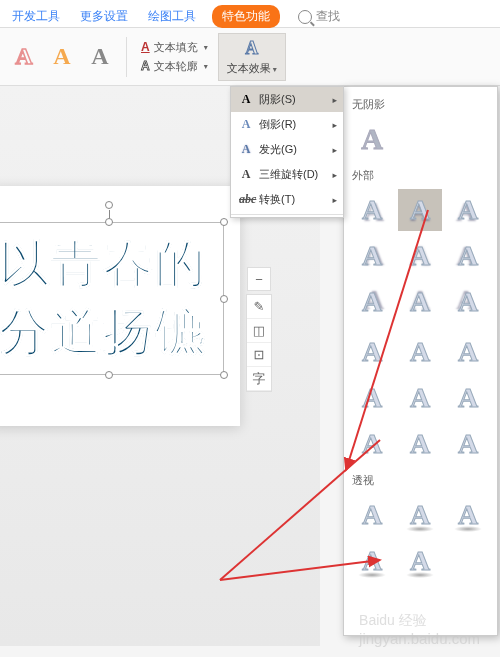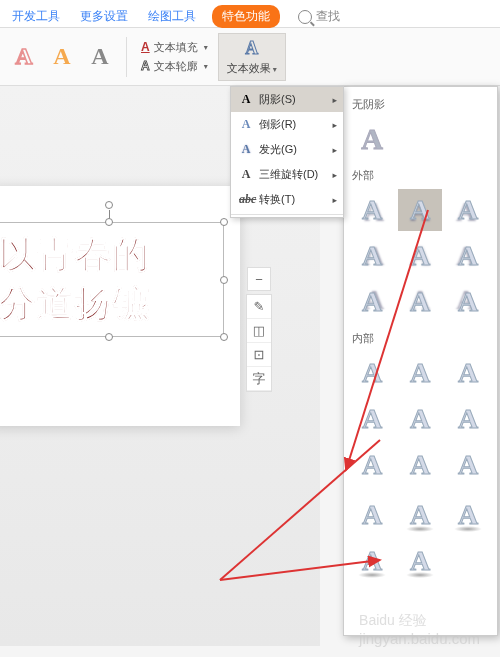--- a/index.html
+++ b/index.html
@@ -88,23 +88,23 @@
       border: 1px solid #bbb;
       padding: 8px 4px;
     }
     .handle { position: absolute; width: 8px; height: 8px; background: #fff; border: 1px solid #888; border-radius: 50%; } .h-tr { top: -5px; right: -5px; } .h-br { bottom: -5px; right: -5px; }
     .h-tm { top: -5px; left: 50%; margin-left: -4px; }
     .h-bm { bottom: -5px; left: 50%; margin-left: -4px; }
     .h-mr { right: -5px; top: 50%; margin-top: -4px; }
     .rotate-handle { position: absolute; top: -22px; left: 50%; margin-left: -4px; width: 8px; height: 8px; border: 1px solid #888; border-radius: 50%; background: #fff; }
     .rotate-handle::after { content: ''; position: absolute; top: 8px; left: 3px; width: 1px; height: 10px; background: #888; }
     .big-text {
-      font-size: 36px;
+      font-size: 50px;
       font-weight: bold;
-      color: #7f1d1d;
+      color: #0c4a6e;
       letter-spacing: 2px;
       line-height: 1.35;
       white-space: nowrap;
       -webkit-text-stroke: 1px #fff;
     }
     .side-tools {
       position: absolute;
       right: 48px; top: 208px;
       display: flex; flex-direction: column; gap: 0;
       background: #fff;
@@ -282,32 +282,32 @@
     <div class="swatch" style="text-shadow:2px 2px 2px #aab">A</div>
     <div class="swatch selected" style="text-shadow:0 2px 2px #889">A</div>
     <div class="swatch" style="text-shadow:-2px 2px 2px #aab">A</div>
     <div class="swatch" style="text-shadow:2px 0 2px #aab">A</div>
     <div class="swatch" style="text-shadow:0 0 3px #aab">A</div>
     <div class="swatch" style="text-shadow:-2px 0 2px #aab">A</div>
     <div class="swatch" style="text-shadow:2px -2px 2px #aab">A</div>
     <div class="swatch" style="text-shadow:0 -2px 2px #aab">A</div>
     <div class="swatch" style="text-shadow:-2px -2px 2px #aab">A</div>
   </div>
-  <div class="panel-section-title">内部</div>
   <div class="swatch-grid">
     <div class="swatch">A</div>
     <div class="swatch">A</div>
     <div class="swatch">A</div>
     <div class="swatch">A</div>
     <div class="swatch">A</div>
     <div class="swatch">A</div>
     <div class="swatch">A</div>
     <div class="swatch">A</div>
     <div class="swatch">A</div>
   </div>
+  <div class="panel-section-title">透视</div>
   <div class="swatch-grid persp-row">
     <div class="swatch">A</div>
     <div class="swatch">
         <span>A</span>
         <span class="persp-shadow"></span>
       </div>
     <div class="swatch">
         <span>A</span>
         <span class="persp-shadow"></span>
       </div>

